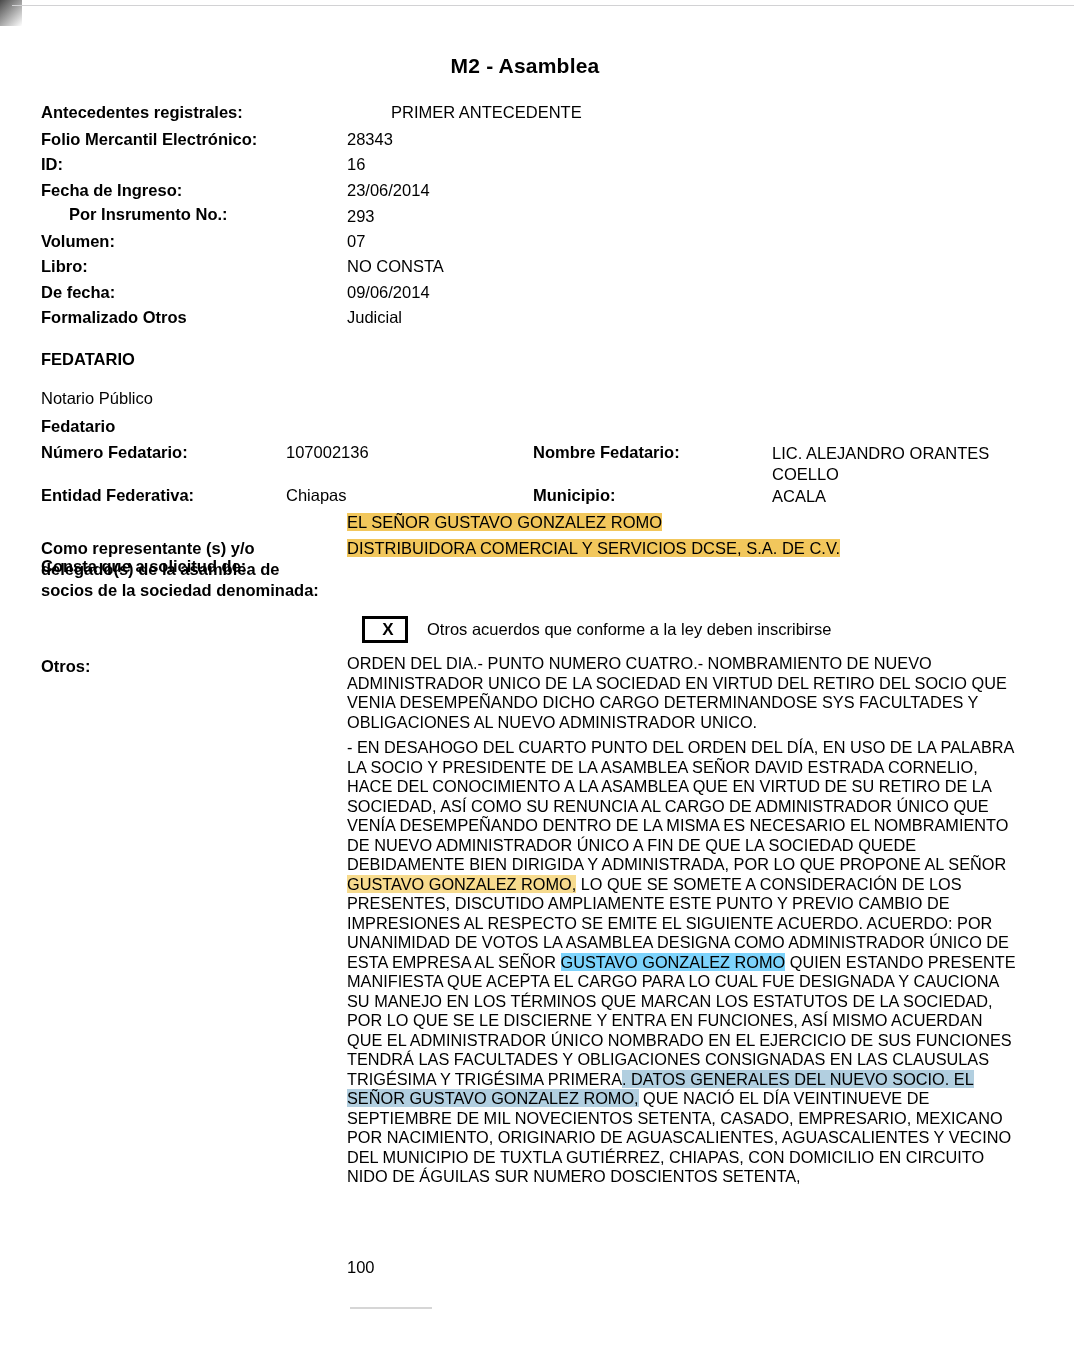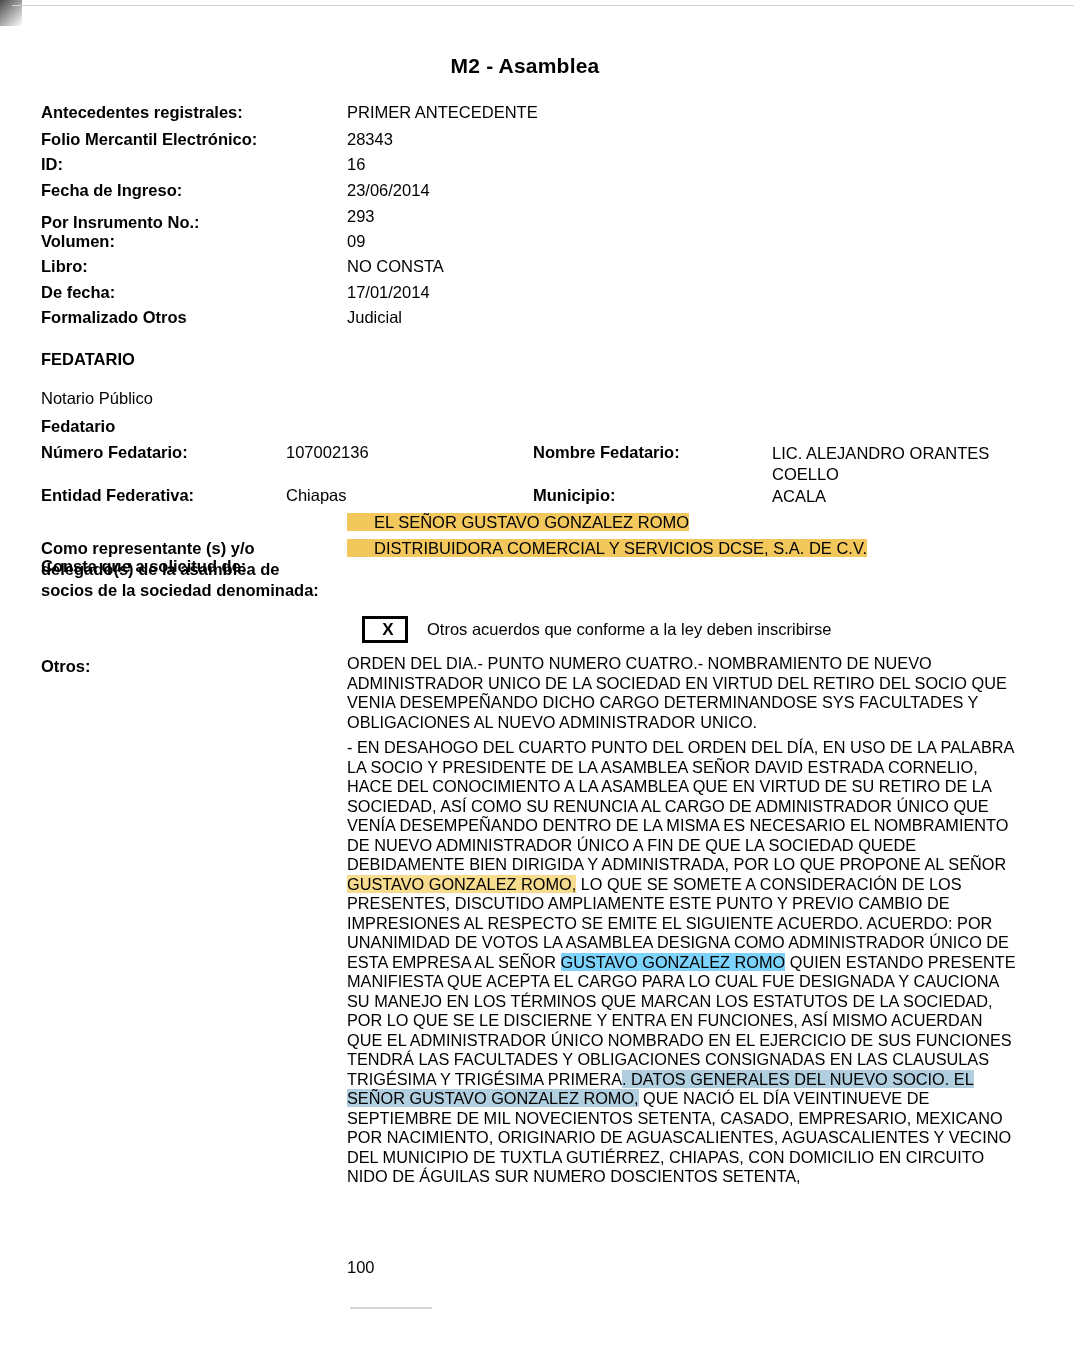--- a/index.html
+++ b/index.html
@@ -83,21 +83,21 @@
     left: 41px;
     font-size: 16.5px;
   }
 
   
   .col-lbl-a { position: absolute; left: 41px;  font-size: 16.5px; font-weight: bold; }
   .col-val-a { position: absolute; left: 286px; font-size: 16.5px; }
   .col-lbl-b { position: absolute; left: 533px; font-size: 16.5px; font-weight: bold; }
   .col-val-b { position: absolute; left: 772px; font-size: 16.5px; line-height: 21px; width: 260px; }
 
-  .hl-yellow   { background: #f2c75c; padding-left: 27px; }
+  .hl-yellow   { background: #f2c75c; }
   .hl-yellow-2 { background: #f7db8e; }
   .hl-gold     { background: #7dd3fc; }
   .hl-blue     { background: #b2cfe0; }
 
   .checkbox-row {
     position: absolute;
     left: 362px;
     top: 616px;
     display: flex;
     align-items: center;
@@ -133,42 +133,42 @@
 <body>
 
 <div id="page">
 
   <div class="scan-corner"></div>
   <div class="scan-top-rule"></div>
 
   <div class="doc-title">M2 - Asamblea</div>
 
   <div class="lbl" style="top:102px;">Antecedentes registrales:</div>
-  <div class="val" style="top:102px;">PRIMER ANTECEDENTE</div>
+  <div class="val" style="top:102px;margin-left:44px;">PRIMER ANTECEDENTE</div>
 
   <div class="lbl" style="top:129px;">Folio Mercantil Electrónico:</div>
   <div class="val" style="top:129px;">28343</div>
 
   <div class="lbl" style="top:154px;">ID:</div>
   <div class="val" style="top:154px;">16</div>
 
   <div class="lbl" style="top:180px;">Fecha de Ingreso:</div>
   <div class="val" style="top:180px;">23/06/2014</div>
 
-  <div class="lbl" style="top:212px;">Por Insrumento No.:</div>
+  <div class="lbl" style="top:204px;margin-left:28px;">Por Insrumento No.:</div>
   <div class="val" style="top:206px;">293</div>
 
   <div class="lbl" style="top:231px;">Volumen:</div>
-  <div class="val" style="top:231px;">09</div>
+  <div class="val" style="top:231px;">07</div>
 
   <div class="lbl" style="top:256px;">Libro:</div>
   <div class="val" style="top:256px;">NO CONSTA</div>
 
   <div class="lbl" style="top:282px;">De fecha:</div>
-  <div class="val" style="top:282px;">17/01/2014</div>
+  <div class="val" style="top:282px;">09/06/2014</div>
 
   <div class="lbl" style="top:307px;">Formalizado Otros</div>
   <div class="val" style="top:307px;">Judicial</div>
 
   <div class="section-head" style="top:350px;">FEDATARIO</div>
   <div class="plain" style="top:389px;">Notario Público</div>
   <div class="section-head" style="top:417px;">Fedatario</div>
 
   <div class="col-lbl-a" style="top:443px;">Número Fedatario:</div>
   <div class="col-val-a" style="top:443px;">107002136</div>

